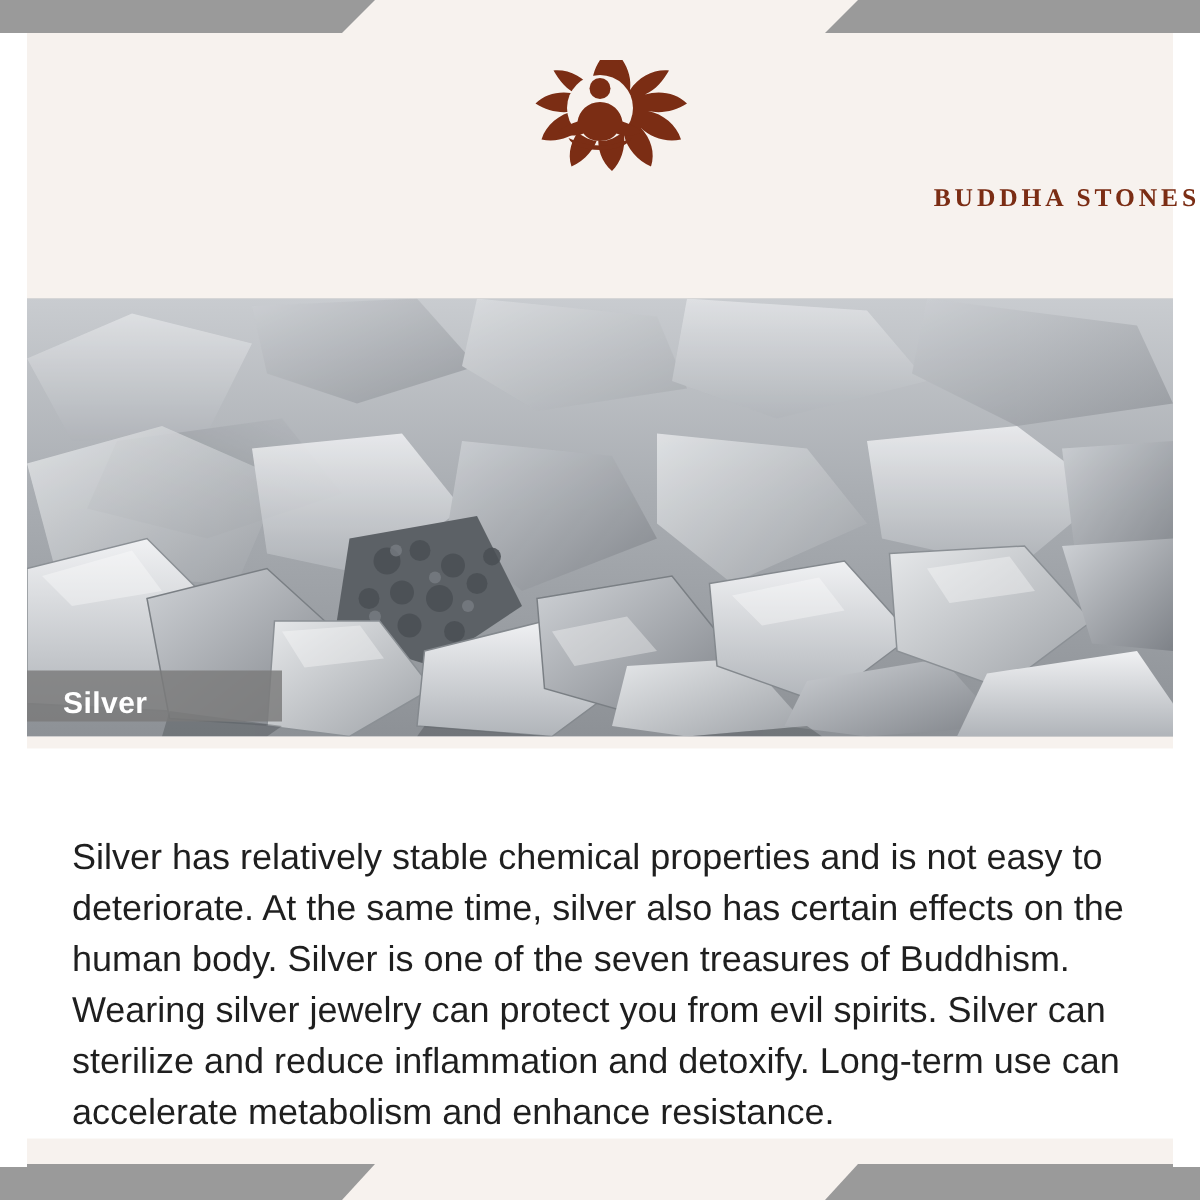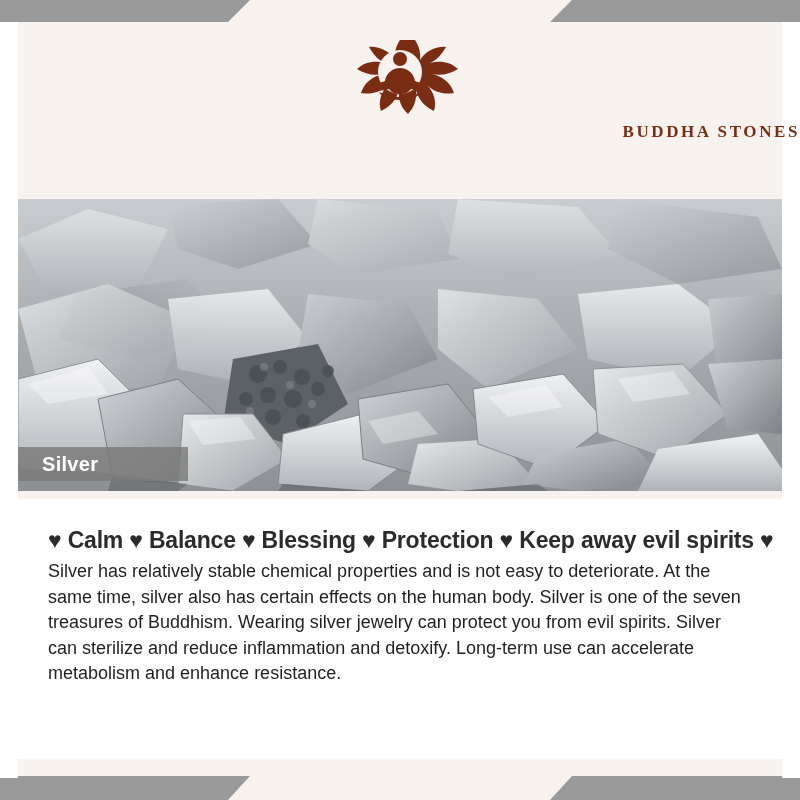--- a/index.html
+++ b/index.html
@@ -115,21 +115,21 @@
   .hero svg { display: block; }
 
   .hero-label {
     position: absolute;
     left: 0;
     bottom: 10px;
     min-width: 170px;
     height: 34px;
     background: rgba(122,122,122,0.82);
     display: flex;
-    align-items: center;
+    align-items: flex-end;
     padding: 0 18px 0 24px;
     box-sizing: border-box;
   }
   .hero-label span {
     color: #ffffff;
     font-size: 20px;
     font-weight: bold;
     letter-spacing: 0.3px;
   }
 
@@ -145,22 +145,22 @@
     padding: 28px 30px 0 30px;
   }
   .benefits {
     font-size: 23px;
     font-weight: bold;
     color: #2b2b2b;
     letter-spacing: -0.2px;
     white-space: nowrap;
   }
   .desc {
-    margin-top: 5px;
-    font-size: 18px;
+    margin-top: 28px;
+    font-size: 24px;
     line-height: 1.42;
     color: #1f1f1f;
   }
 </style>
 </head>
 <body>
 
 <div class="page">
 
   <div class="corner corner-tl"></div>
@@ -285,17 +285,16 @@
         <polygon points="440,292 520,285 530,292"></polygon>
       </g>
     </svg>
 
     <div class="hero-label">
       <span>Silver</span>
     </div>
   </div>
 
   <div class="content">
-    <div class="benefits">♥ Calm ♥ Balance ♥ Blessing ♥ Protection ♥ Keep away evil spirits ♥</div>
     <div class="desc">Silver has relatively stable chemical properties and is not easy to deteriorate. At the same time, silver also has certain effects on the human body. Silver is one of the seven treasures of Buddhism. Wearing silver jewelry can protect you from evil spirits. Silver can sterilize and reduce inflammation and detoxify. Long-term use can accelerate metabolism and enhance resistance.</div>
   </div>
 
 </div>
 
 </body></html>

